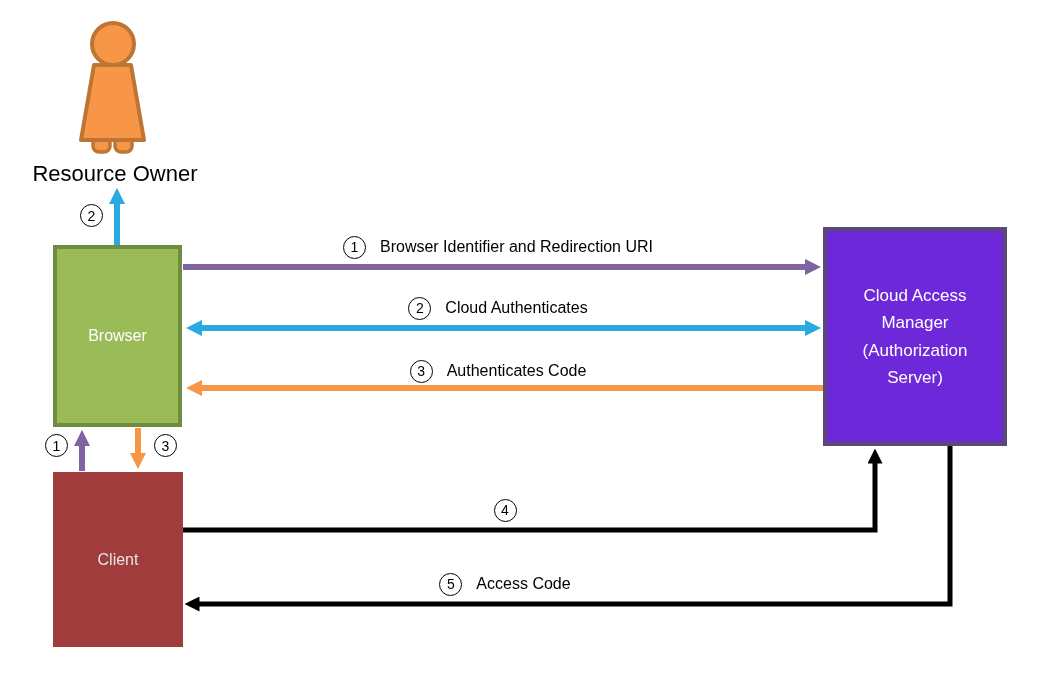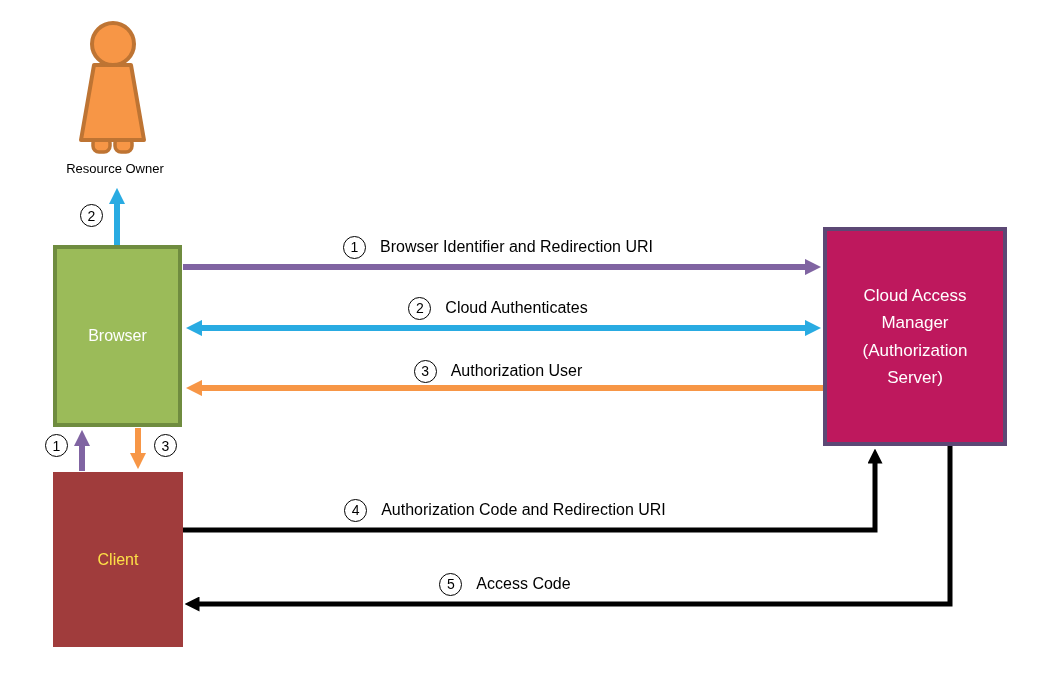--- a/index.html
+++ b/index.html
@@ -19,25 +19,25 @@
     color:#ffffff;
   }
   #browser-box{
     left:53px;top:245px;width:129px;height:182px;
     background:#9BBB59;border:4px solid #6F8C3F;
     font-size:16px;
   }
   #client-box{
     left:53px;top:472px;width:130px;height:175px;
     background:#A03C3C;
-    font-size:16px;color:#fde047;
+    font-size:16px;color:#e5e5e5;
   }
   #cam-box{
     left:823px;top:227px;width:184px;height:219px;
-    background:#be185d;border:4px solid #5C4875;
+    background:#6d28d9;border:4px solid #5C4875;
     font-size:17px;line-height:1.6;padding:0 12px;
   }
   .step-label{
     display:flex;align-items:center;justify-content:center;
     height:26px;font-size:16px;white-space:nowrap;
     gap:14px;
   }
   .circled{
     display:inline-flex;align-items:center;justify-content:center;
     box-sizing:border-box;
@@ -49,21 +49,21 @@
   #label-step1{left:183px;top:234px;width:630px;}
   #label-step2{left:183px;top:295px;width:630px;}
   #label-step3{left:183px;top:358px;width:630px;}
   #label-step4{left:150px;top:497px;width:710px;}
   #label-step5{left:150px;top:571px;width:710px;}
   #circle-v2{left:80px;top:204px;}
   #circle-v1{left:45px;top:434px;}
   #circle-v3{left:154px;top:434px;}
   #resource-owner-label{
     left:10px;top:161px;width:210px;
-    text-align:center;font-size:13px;
+    text-align:center;font-size:22px;
   }
   svg{display:block;}
 </style>
 </head>
 <body>
 
 <div id="canvas">
 
   <svg class="abs" style="left:0;top:0" width="1045" height="680" viewBox="0 0 1045 680">
     <defs>
@@ -122,25 +122,24 @@
   <div class="abs step-label" id="label-step1">
     <span class="circled">1</span>
     <span>Browser Identifier and Redirection URI</span>
   </div>
   <div class="abs step-label" id="label-step2">
     <span class="circled">2</span>
     <span>Cloud Authenticates</span>
   </div>
   <div class="abs step-label" id="label-step3">
     <span class="circled">3</span>
-    <span>Authorization User</span>
+    <span>Authenticates Code</span>
   </div>
   <div class="abs step-label" id="label-step4">
     <span class="circled">4</span>
-    <span>Authorization Code and Redirection URI</span>
   </div>
   <div class="abs step-label" id="label-step5">
     <span class="circled">5</span>
     <span>Access Code</span>
   </div>
 
   <span class="abs circled" id="circle-v2">2</span>
   <span class="abs circled" id="circle-v1">1</span>
   <span class="abs circled" id="circle-v3">3</span>
 

